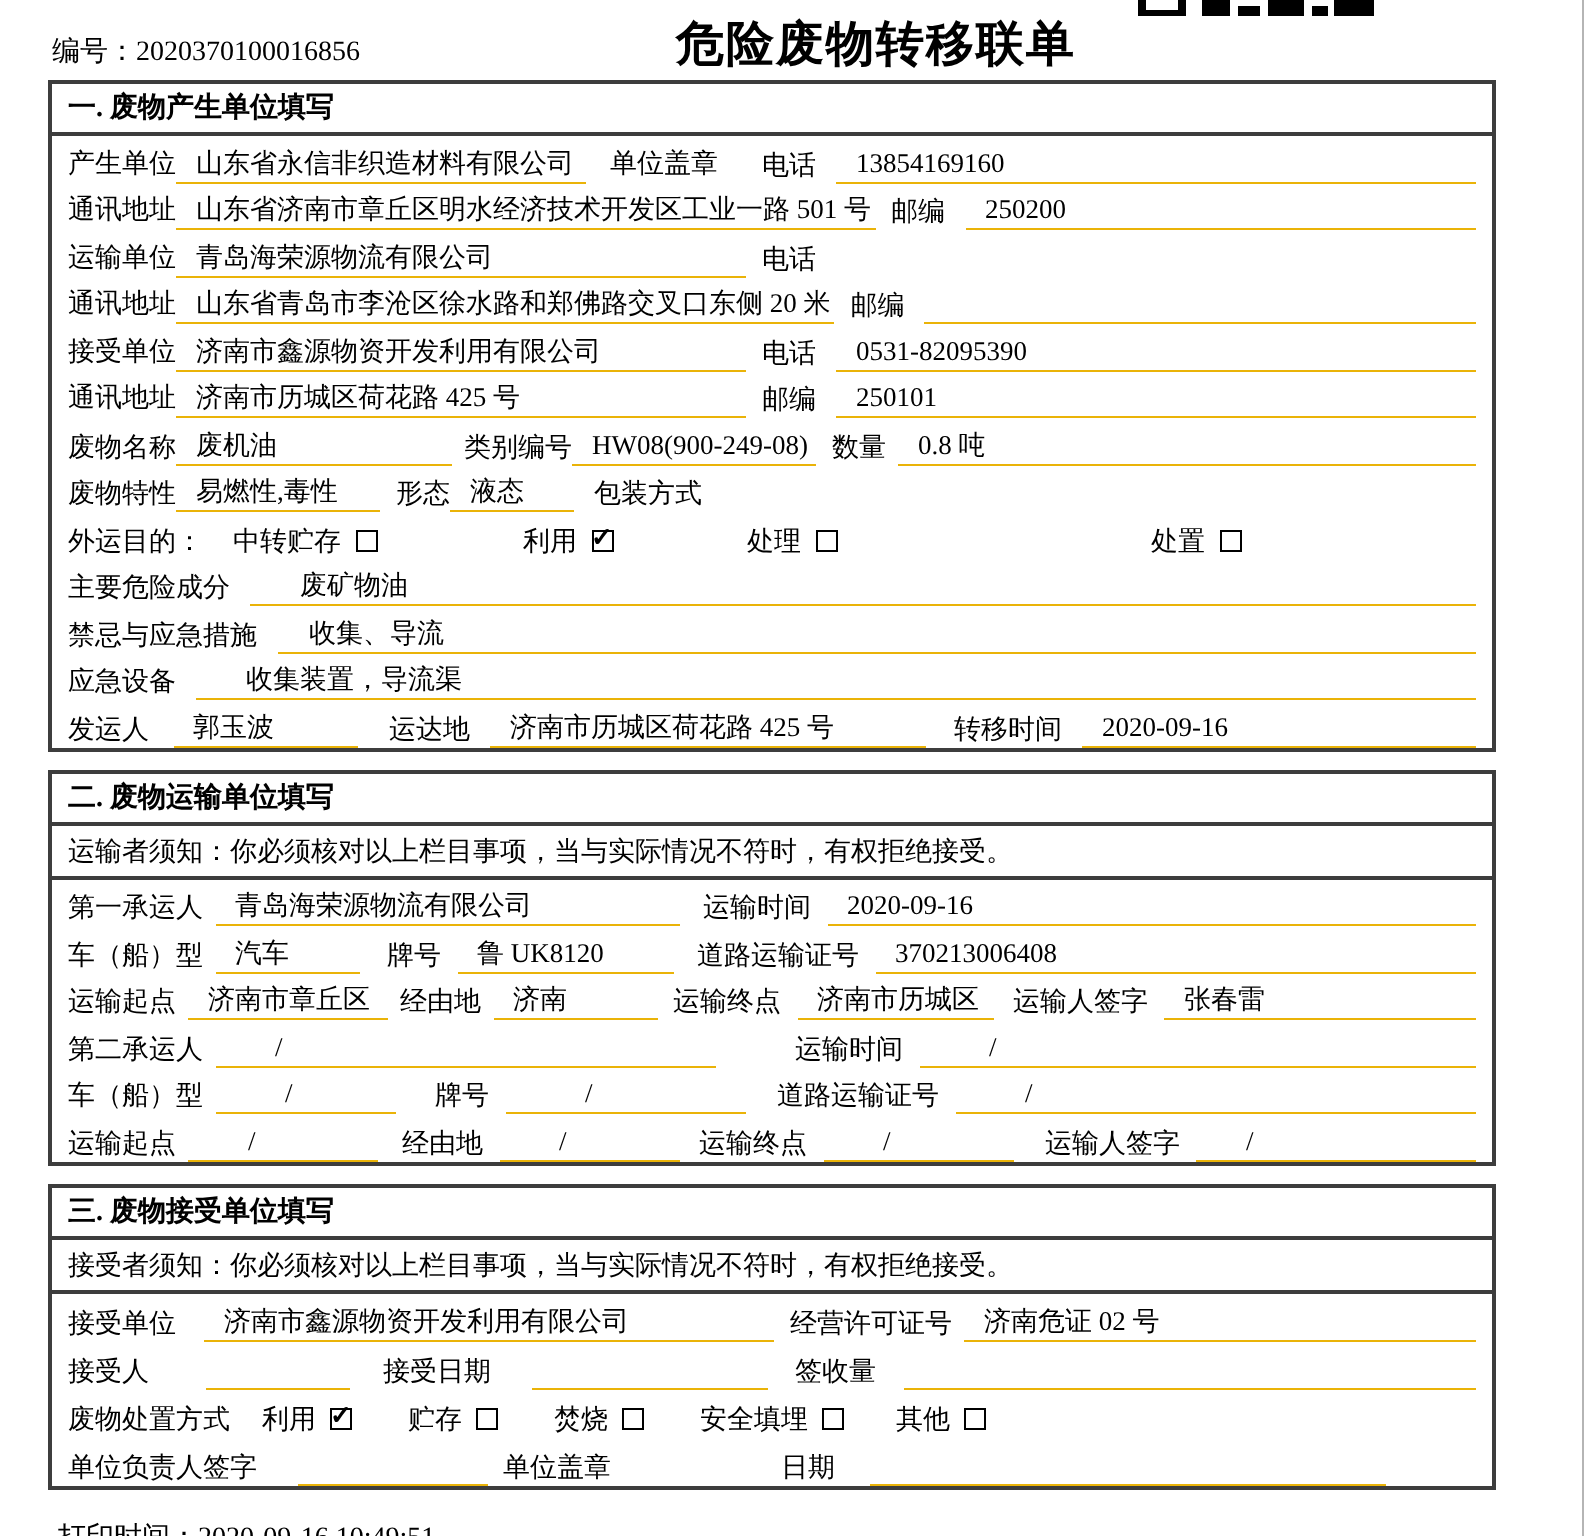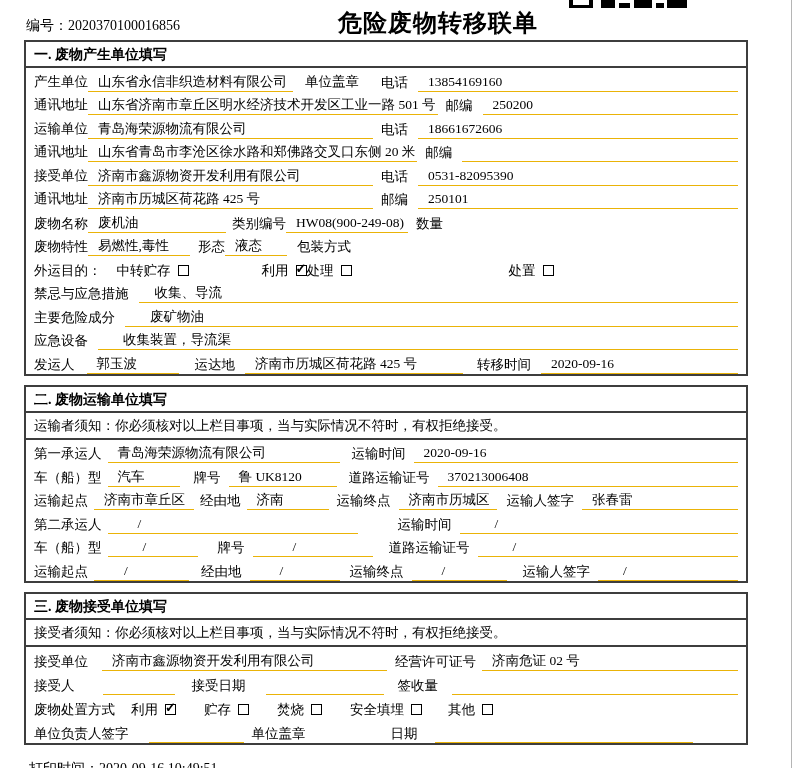--- a/index.html
+++ b/index.html
@@ -30,21 +30,21 @@
   .row { display:flex; align-items:flex-end; height:23.5px; padding:0 8px; font-size:13.5px; line-height:15px; }
   .s3 .row { height:24px; }
   .lbl { white-space:nowrap; padding-bottom:2px; }
   .ul  { border-bottom:1px solid #eab308; white-space:nowrap; overflow:hidden; padding:0 2px 2px 10px; }
   .grow { flex:1 1 auto; }
   .left347 { flex:0 0 347px; display:flex; }
   .left347 .ul.grow { margin-right:8px; }
 
   .ml6{margin-left:6px}.ml8{margin-left:8px}.ml10{margin-left:10px}.ml12{margin-left:12px}
   .ml14{margin-left:14px}.ml15{margin-left:15px}.ml16{margin-left:16px}.ml17{margin-left:17px}.ml20{margin-left:20px}.ml26{margin-left:26px}
-  .ml28{margin-left:28px}.ml40{margin-left:40px}.ml67{}
+  .ml28{margin-left:28px}.ml40{margin-left:40px}.ml67{margin-left:67px}
   .ml73{margin-left:73px}.ml85{margin-left:85px}.ml157{margin-left:157px}
   .pl25{padding-left:25px}.pl30{padding-left:30px}.pl35{padding-left:35px}.pl40{padding-left:40px}
   .mr45{margin-right:45px}
 
   .cb { flex:0 0 auto; width:11px; height:11px; border:1.5px solid #000; margin-left:7px; margin-bottom:4px; position:relative; }
   .cb.checked::after { content:"✓"; position:absolute; left:-1px; top:-5px; font-size:13px; font-weight:bold; }
 
   .print-line { margin-top:15px; padding-left:5px; font-size:14px; white-space:nowrap; }
 </style>
 </head>
@@ -88,21 +88,20 @@
       <span class="lbl">邮编</span>
       <span class="ul grow ml10">250200</span>
     </div>
 
     <div class="row">
       <div class="left347">
         <span class="lbl">运输单位</span>
         <span class="ul grow">青岛海荣源物流有限公司</span>
       </div>
       <span class="lbl">电话</span>
-      <span class="ul grow ml10">18661672606</span>
     </div>
 
     <div class="row">
       <div class="left347">
         <span class="lbl">通讯地址</span>
         <span class="ul grow">山东省青岛市李沧区徐水路和郑佛路交叉口东侧 20 米</span>
       </div>
       <span class="lbl">邮编</span>
       <span class="ul grow ml10"></span>
     </div>
@@ -124,20 +123,21 @@
       <span class="lbl">邮编</span>
       <span class="ul grow ml10">250101</span>
     </div>
 
     <div class="row">
       <span class="lbl">废物名称</span>
       <span class="ul" style="width:138px">废机油</span>
       <span class="lbl ml6">类别编号</span>
       <span class="ul" style="width:122px">HW08(900-249-08)</span>
       <span class="lbl ml8">数量</span>
+      <span class="ul grow ml6">0.8 吨</span>
     </div>
 
     <div class="row">
       <span class="lbl">废物特性</span>
       <span class="ul" style="width:102px">易燃性,毒性</span>
       <span class="lbl ml8">形态</span>
       <span class="ul" style="width:62px">液态</span>
       <span class="lbl ml10">包装方式</span>
       <span class="grow"></span>
     </div>
@@ -148,27 +148,27 @@
       <span class="cb"></span>
       <span class="lbl ml73">利用</span>
       <span class="cb checked"></span>
       <span class="lbl ml67">处理</span>
       <span class="cb"></span>
       <span class="lbl ml157">处置</span>
       <span class="cb"></span>
     </div>
 
     <div class="row">
+      <span class="lbl">主要危险成分</span>
+      <span class="ul grow ml10 pl25">废矿物油</span>
+    </div>
+
+    <div class="row">
       <span class="lbl">禁忌与应急措施</span>
       <span class="ul grow ml10 pl15" style="padding-left:16px">收集、导流</span>
-    </div>
-
-    <div class="row">
-      <span class="lbl">主要危险成分</span>
-      <span class="ul grow ml10 pl25">废矿物油</span>
     </div>
 
     <div class="row">
       <span class="lbl">应急设备</span>
       <span class="ul grow ml10 pl25">收集装置，导流渠</span>
     </div>
 
     <div class="row">
       <span class="lbl">发运人</span>
       <span class="ul ml12" style="width:92px">郭玉波</span>

